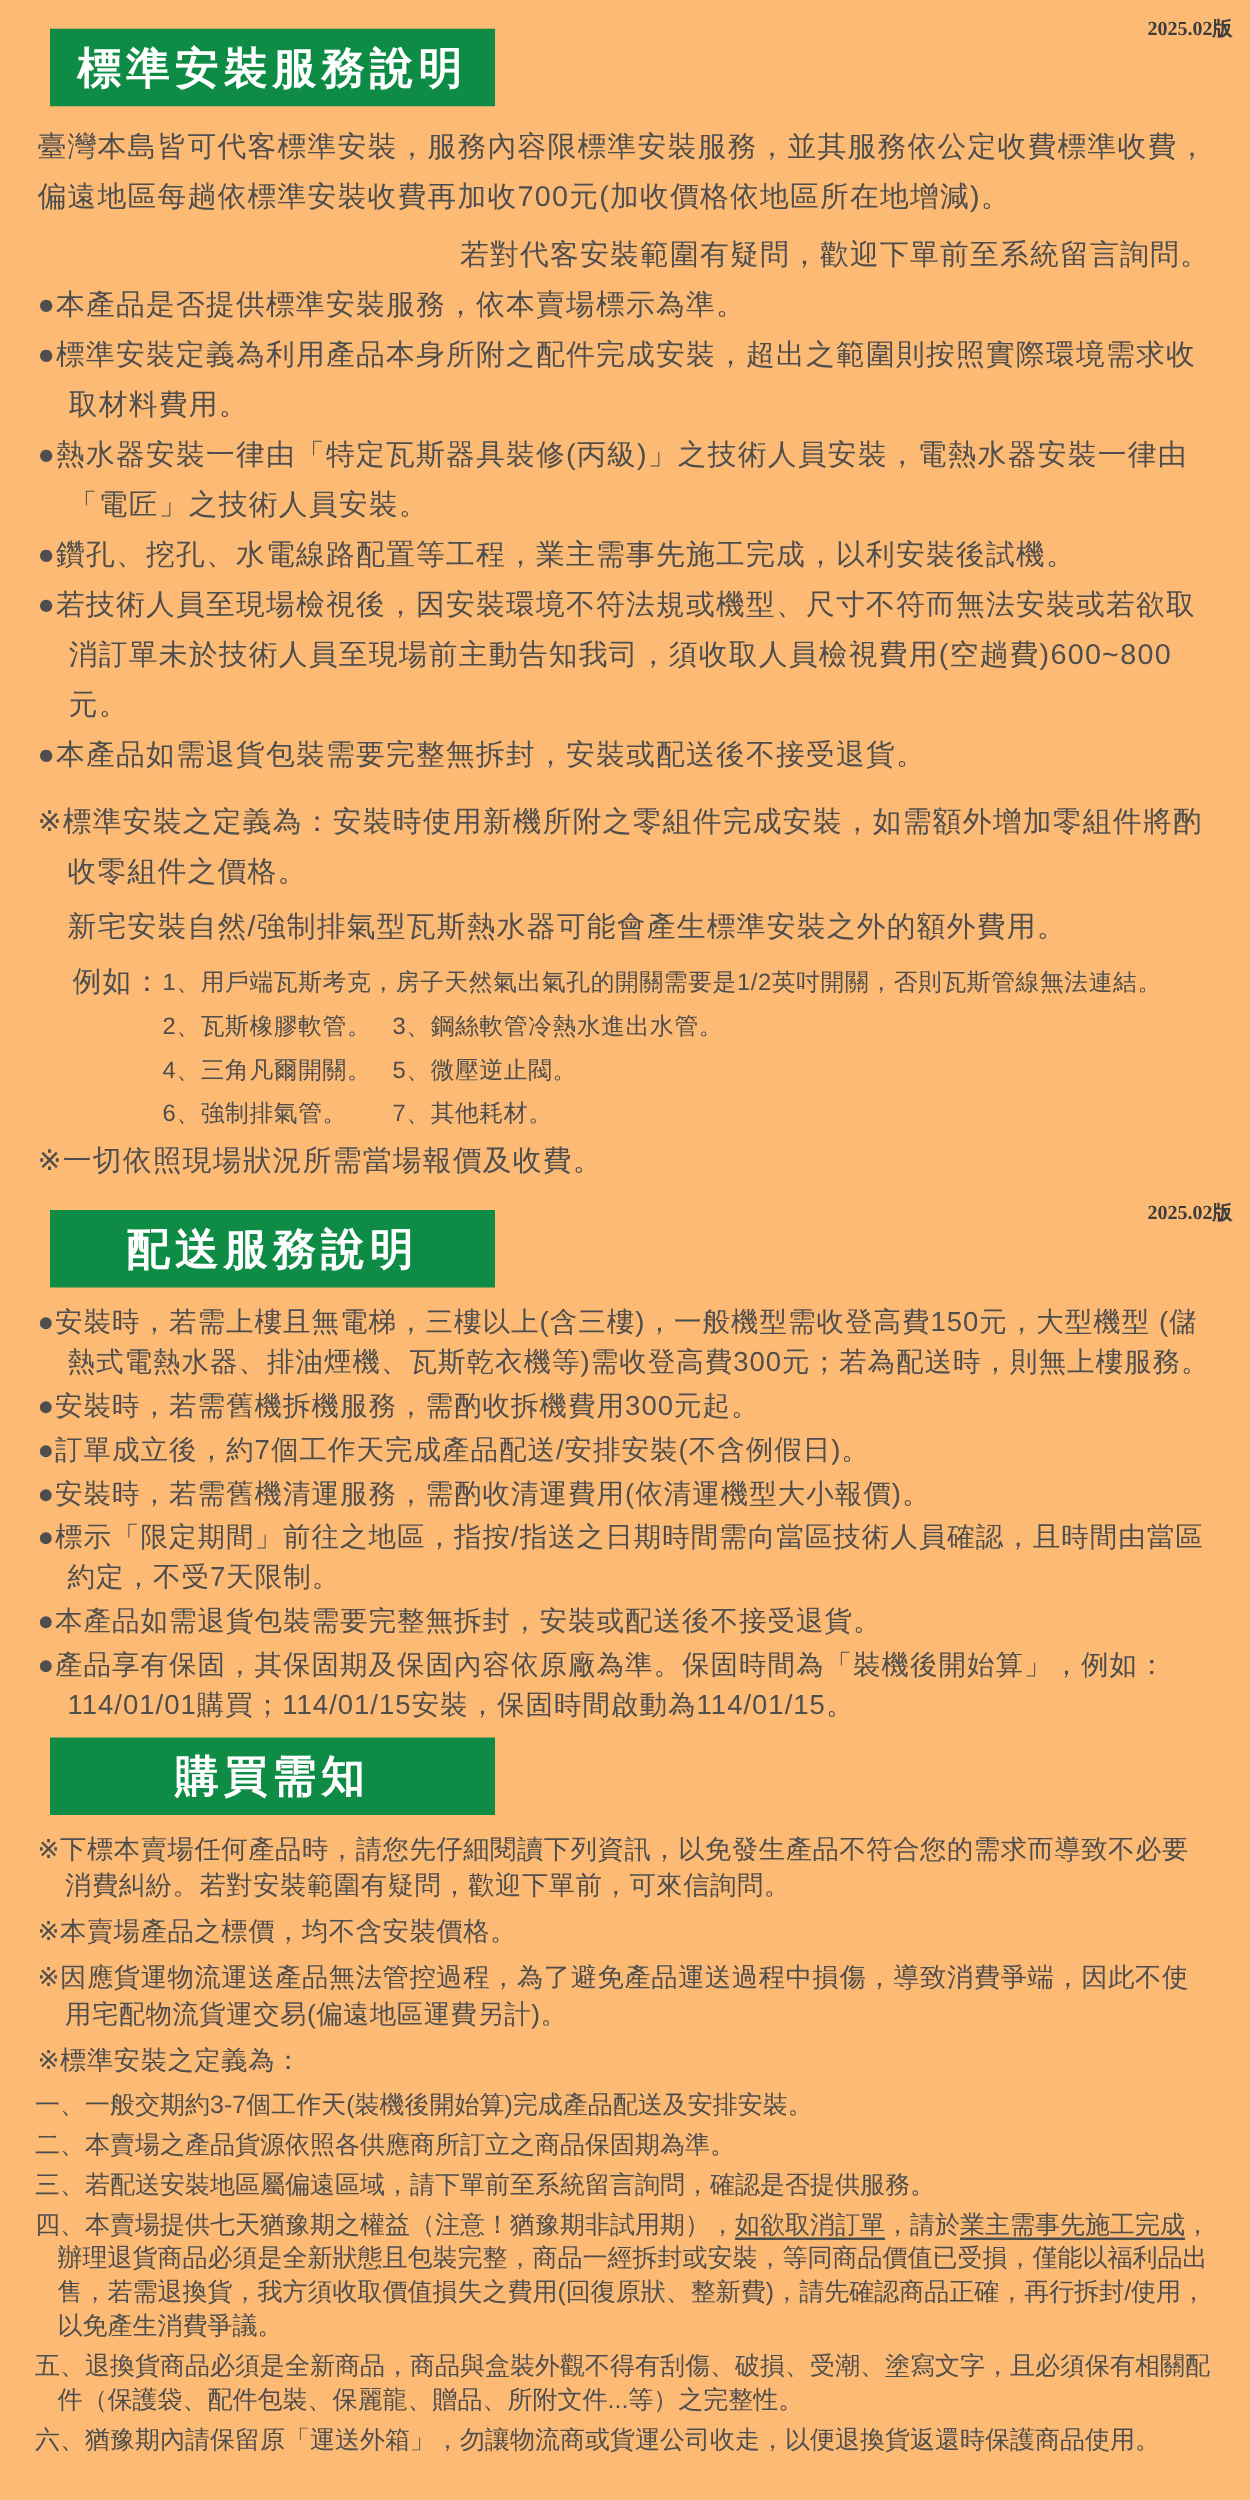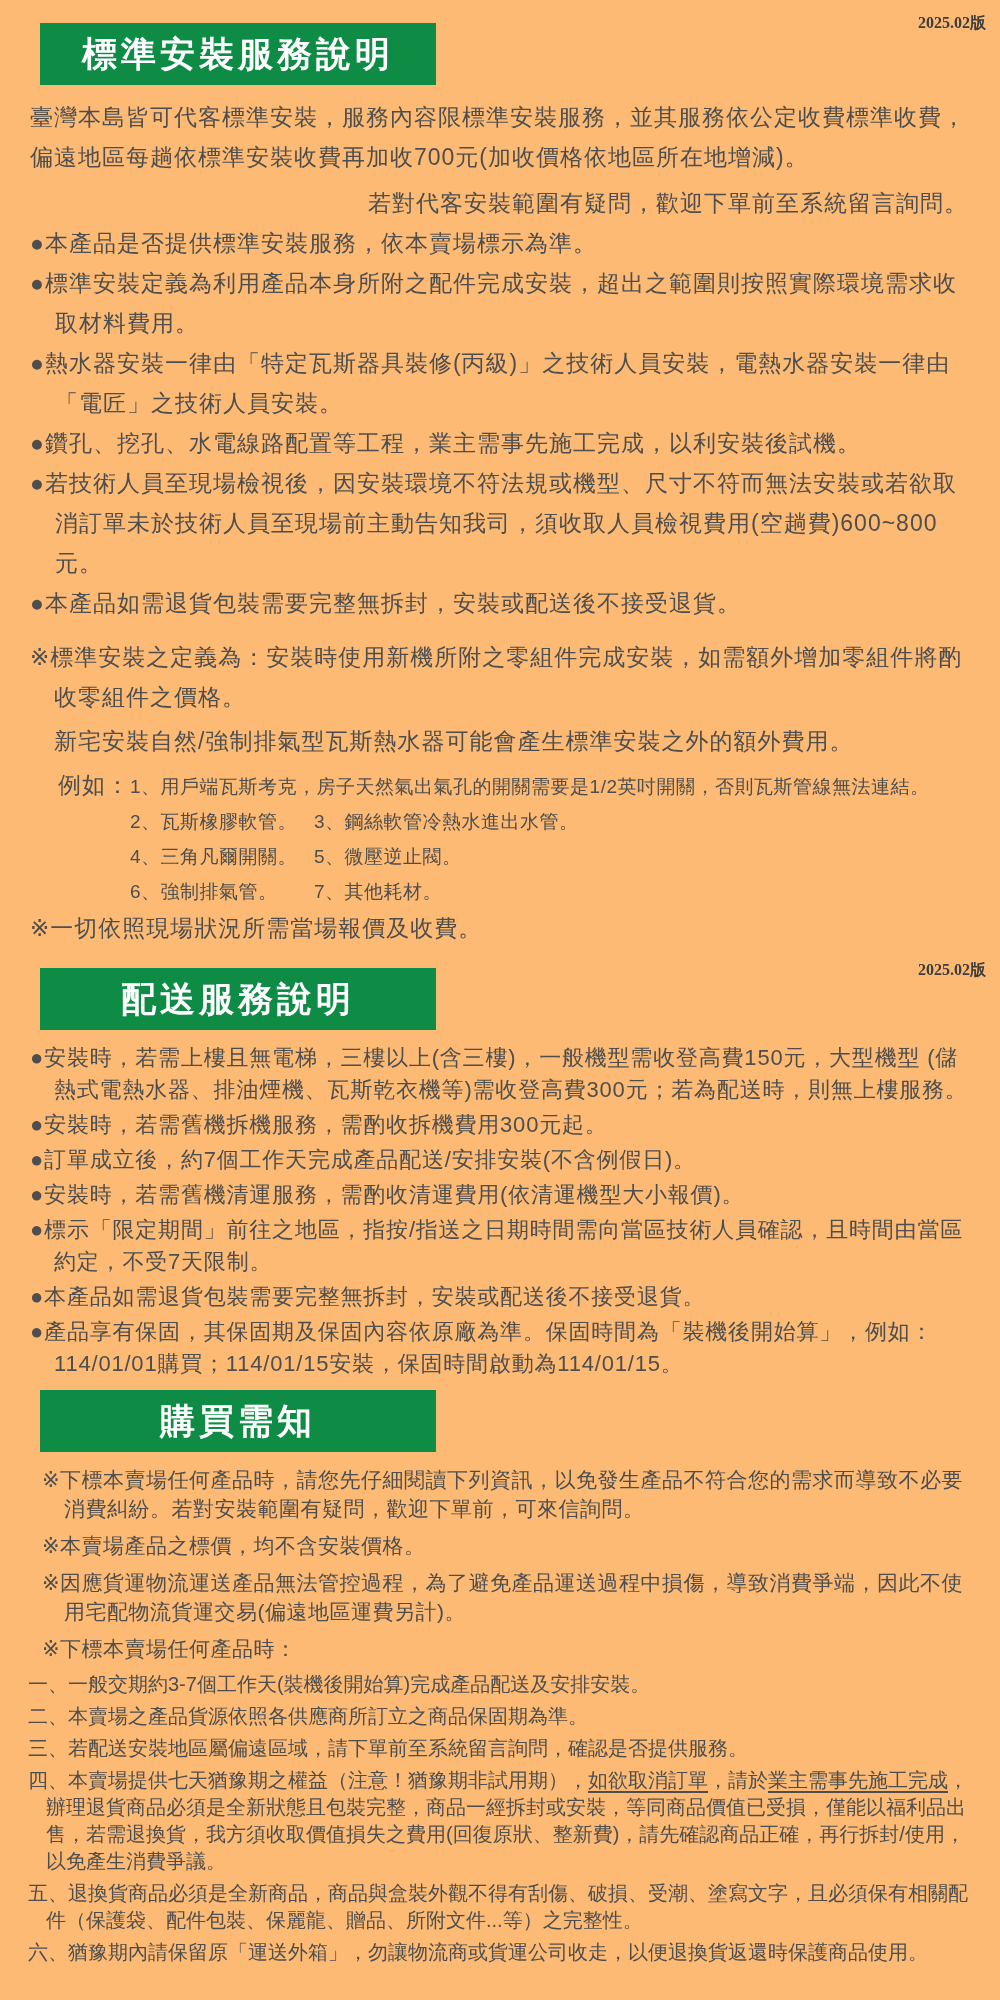--- a/index.html
+++ b/index.html
@@ -12,21 +12,21 @@
   .page{position:relative;width:1000px;height:2000px;background:#fdba74;}
 
   
   .ver-row{text-align:right;padding:13px 14px 0 0;height:21px;
     font-family:"Liberation Serif","DejaVu Serif",serif;
     font-weight:bold;font-size:16px;color:#3c3c3c;}
   .ver-row.second{padding-top:12px;}
 
   
   .hbox{
-    width:396px;height:62px;margin-left:40px;
+    width:356px;height:62px;margin-left:40px;
     background:#0e8c45;color:#ffffff;
     display:flex;align-items:center;justify-content:center;
     font-size:35px;font-weight:bold;letter-spacing:4px;font-family:Liberation Serif, serif;
   }
   .hbox.first{margin-top:-11px;}
   .hbox.second{margin-top:-13px;}
   .hbox.third{margin-top:10px;text-align:center;}
 
   
   .sec1{margin:12px 32px 0 30px;font-size:23px;line-height:40px;letter-spacing:1px;}
@@ -42,21 +42,21 @@
   .ex-row{display:flex;margin-top:3px;}
   .ex-c1{width:184px;flex:none;}
   .note3{margin:10px 0 0 26px;}
 
   
   .sec2{margin:12px 32px 0 30px;font-size:22px;line-height:32px;letter-spacing:0.8px;}
   .sec2 p{margin:0 0 3px 0;padding-left:24px;text-indent:-24px;}
 
   
   .sec3-notes{margin:13px 32px 0 30px;font-size:21px;line-height:29px;letter-spacing:0.5px;}
-  .sec3-notes p{margin:0 0 8px 12px;padding-left:22px;text-indent:-22px;}
+  .sec3-notes p{margin:0 0 8px 0;padding-left:22px;text-indent:-22px;}
   .sec3-list{margin:4px 32px 0 28px;font-size:20px;line-height:27px;letter-spacing:0;}
   .sec3-list p{margin:0 0 5px 0;padding-left:18px;text-indent:-18px;}
   .u{text-decoration:underline;text-underline-offset:4px;}
 </style>
 </head>
 <body>
 
 <div class="page">
 
   <div class="ver-row">2025.02版</div>
@@ -116,21 +116,21 @@
   </div>
 
   <div class="hbox third">
     <span>購買需知</span>
   </div>
 
   <div class="sec3-notes">
     <p>※下標本賣場任何產品時，請您先仔細閱讀下列資訊，以免發生產品不符合您的需求而導致不必要消費糾紛。若對安裝範圍有疑問，歡迎下單前，可來信詢問。</p>
     <p>※本賣場產品之標價，均不含安裝價格。</p>
     <p>※因應貨運物流運送產品無法管控過程，為了避免產品運送過程中損傷，導致消費爭端，因此不使用宅配物流貨運交易(偏遠地區運費另計)。</p>
-    <p>※下標本賣場任何產品時：</p>
+    <p>※標準安裝之定義為：</p>
   </div>
 
   <div class="sec3-list">
     <p>一、一般交期約3-7個工作天(裝機後開始算)完成產品配送及安排安裝。</p>
     <p>二、本賣場之產品貨源依照各供應商所訂立之商品保固期為準。</p>
     <p>三、若配送安裝地區屬偏遠區域，請下單前至系統留言詢問，確認是否提供服務。</p>
     <p>
       <span>四、本賣場提供七天猶豫期之權益（注意！猶豫期非試用期），</span><span class="u">如欲取消訂單</span><span>，請於</span><span class="u">業主需事先施工完成</span><span>，辦理退貨商品必須是全新狀態且包裝完整，商品一經拆封或安裝，等同商品價值已受損，僅能以福利品出售，若需退換貨，我方須收取價值損失之費用(回復原狀、整新費)，請先確認商品正確，再行拆封/使用，以免產生消費爭議。</span>
     </p>
     <p>五、退換貨商品必須是全新商品，商品與盒裝外觀不得有刮傷、破損、受潮、塗寫文字，且必須保有相關配件（保護袋、配件包裝、保麗龍、贈品、所附文件...等）之完整性。</p>

